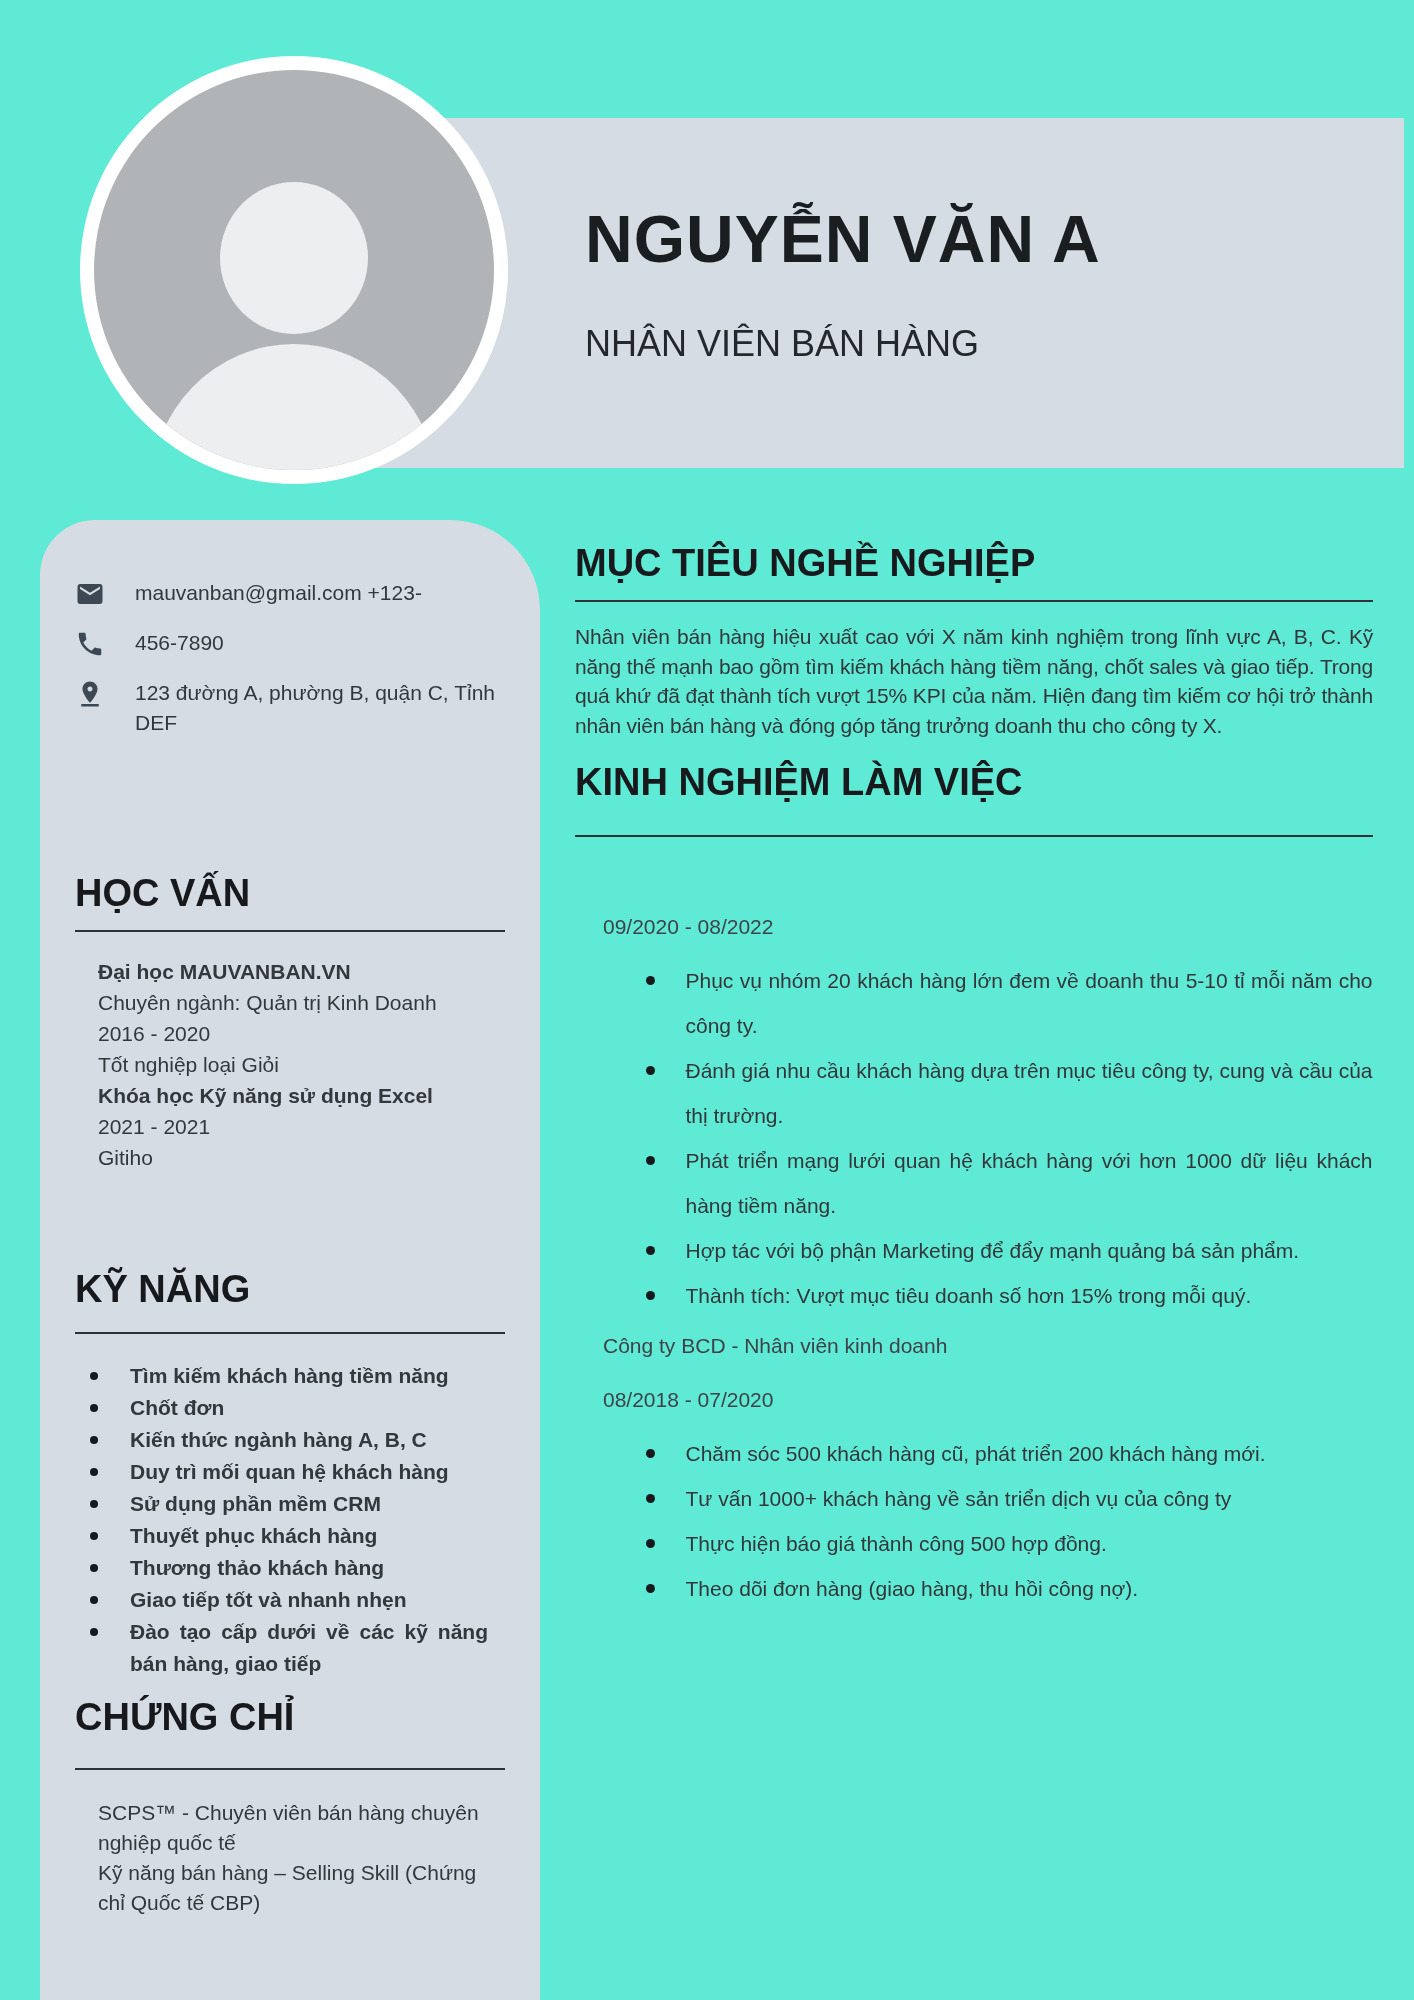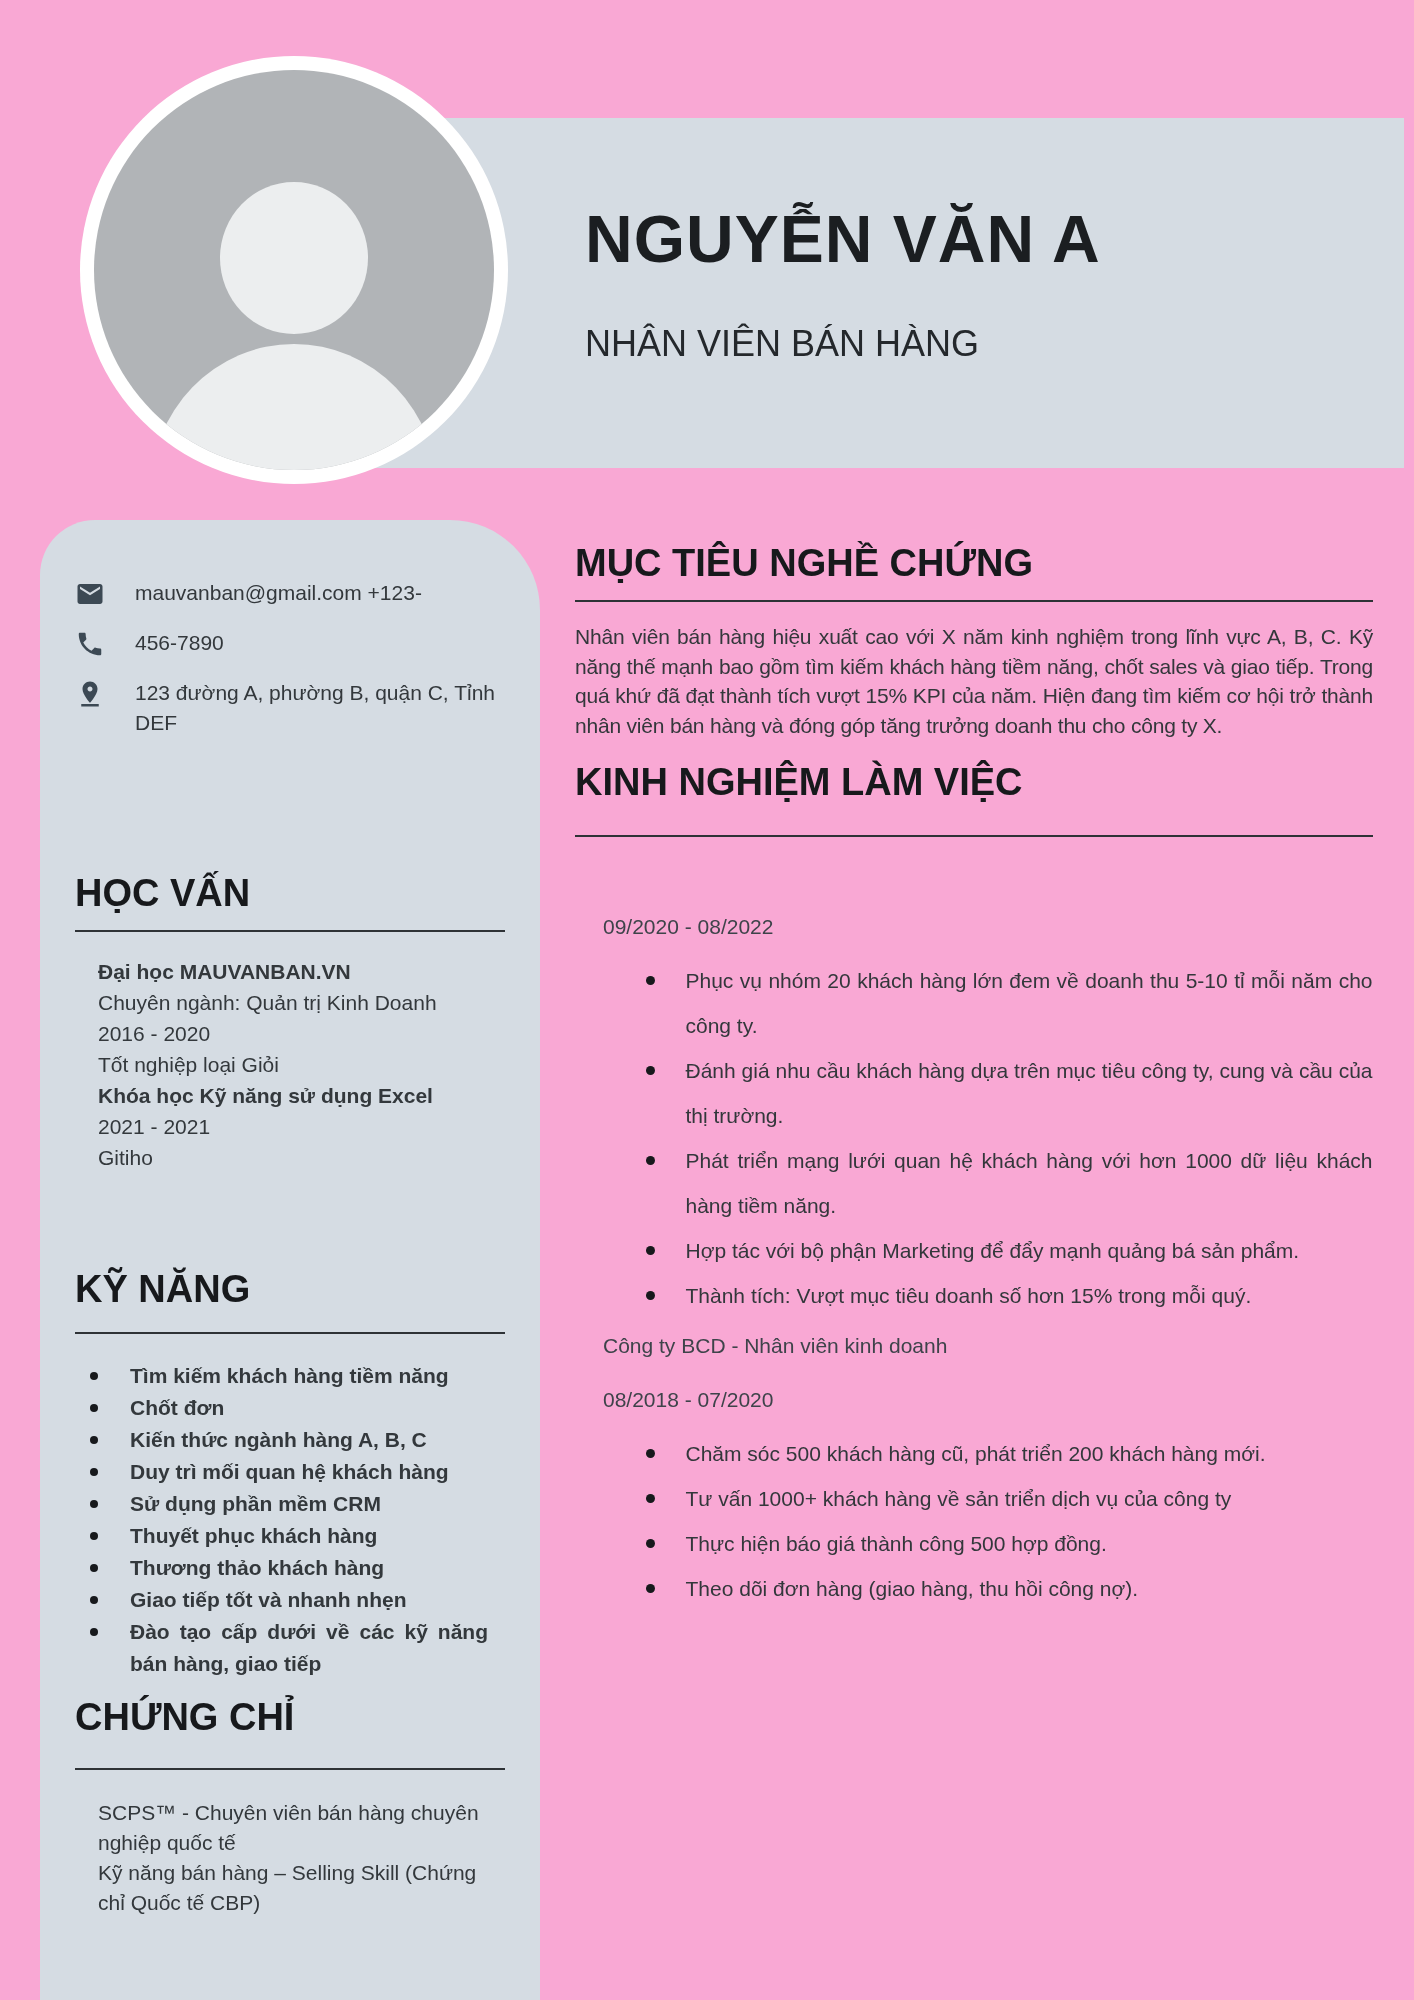--- a/index.html
+++ b/index.html
@@ -1,16 +1,16 @@
 <!DOCTYPE html>
 <html><head>
 <meta charset="utf-8">
 <style>
   html,body{margin:0;padding:0;background:#fff;}
-  #page{position:relative;width:1414px;height:2000px;background:#f9a8d4;overflow:hidden;
+  #page{position:relative;width:1414px;height:2000px;background:#5eead4;overflow:hidden;
         font-family:"Liberation Sans",sans-serif;color:#34383d;}
   
   .banner{position:absolute;left:318px;top:118px;width:1086px;height:350px;background:#d5dce3;}
   .avatar-ring{position:absolute;left:80px;top:56px;width:428px;height:428px;border-radius:50%;background:#ffffff;}
   .avatar{position:absolute;left:94px;top:70px;width:400px;height:400px;border-radius:50%;background:#b1b4b7;overflow:hidden;}
   .avatar-head{position:absolute;left:126px;top:112px;width:148px;height:152px;border-radius:50%;background:#eceeef;}
   .avatar-body{position:absolute;left:56px;top:274px;width:288px;height:240px;border-radius:50% 50% 0 0 / 62% 62% 0 0;background:#eceeef;}
   .name{position:absolute;left:585px;top:206px;font-size:66px;font-weight:bold;color:#1b1e21;line-height:1;letter-spacing:1px;}
   .subtitle{position:absolute;left:585px;top:326px;font-size:36px;color:#24282c;line-height:1;}
   
@@ -161,21 +161,21 @@
     <div class="s-head" style="top:1178px;">CHỨNG CHỈ</div>
     <div class="rule side" style="top:1248px;"></div>
     <div class="cert-list">
 
         <div class="cert-line">SCPS™ - Chuyên viên bán hàng chuyên nghiệp quốc tế</div>
 
         <div class="cert-line">Kỹ năng bán hàng – Selling Skill (Chứng chỉ Quốc tế CBP)</div>
       </div>
   </div>
 
-  <div class="m-head" style="top:544px;">MỤC TIÊU NGHỀ CHỨNG</div>
+  <div class="m-head" style="top:544px;">MỤC TIÊU NGHỀ NGHIỆP</div>
   <div class="rule main" style="top:600px;"></div>
   <div class="objective">Nhân viên bán hàng hiệu xuất cao với X năm kinh nghiệm trong lĩnh vực A, B, C. Kỹ năng thế mạnh bao gồm tìm kiếm khách hàng tiềm năng, chốt sales và giao tiếp. Trong quá khứ đã đạt thành tích vượt 15% KPI của năm. Hiện đang tìm kiếm cơ hội trở thành nhân viên bán hàng và đóng góp tăng trưởng doanh thu cho công ty X.</div>
 
   <div class="m-head" style="top:763px;">KINH NGHIỆM LÀM VIỆC</div>
   <div class="rule main" style="top:835px;"></div>
 
   <div class="jobs">
     <div class="job">
       <div class="job-dates">09/2020 - 08/2022</div>
       <ul class="job-bullets">

